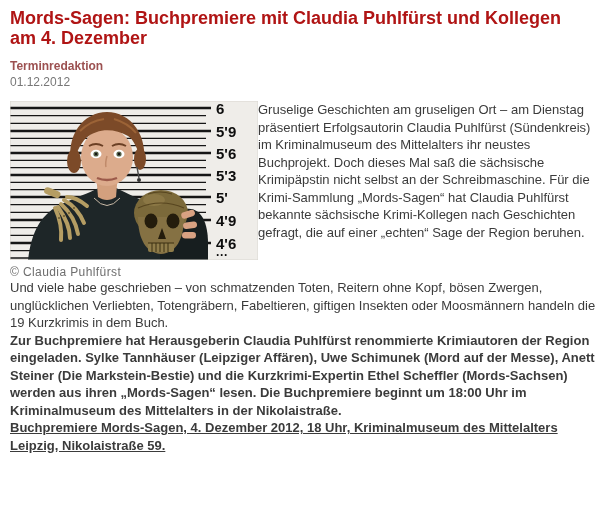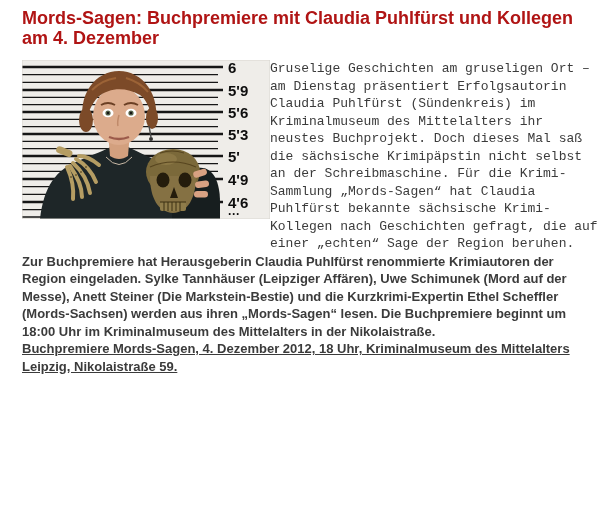--- a/index.html
+++ b/index.html
@@ -4,21 +4,21 @@
 <style>
   :root{
     --headline:#b01414; --byline:#9c5151; --meta:#777777; --body:#3b3b3b;
   }
   html,body{margin:0;padding:0;}
   body{
     width:600px;height:531px;overflow:hidden;background:#ffffff;
     font-family:"Liberation Sans","DejaVu Sans",sans-serif;
     color:var(--body);
   }
-  .page{padding:6px 2px 0 10px;margin-left:12px;}
+  .page{padding:6px 2px 0 10px;}
   h1.title{
     margin:2px 0 0 0;max-width:562px;
     font-size:18px;line-height:20px;font-weight:bold;
     color:var(--headline);
   }
   .byline{
     margin-top:11px;font-size:12px;font-weight:bold;color:var(--byline);
   }
   .date{
     margin-top:2px;font-size:12px;color:var(--meta);
@@ -27,32 +27,34 @@
     margin-top:12px;display:flex;align-items:flex-start;
   }
   figure.photo-figure{margin:0;width:248px;flex:0 0 248px;}
   figure.photo-figure svg{display:block;}
   figcaption.caption{
     margin-top:5px;font-size:12px;color:#6e6e6e;letter-spacing:.4px;
   }
   p.body-text{
     margin:0;font-size:13px;line-height:17.5px;color:var(--body);
   }
-  .intro{margin-left:14px;flex:1 1 auto;font-family:Liberation Mono, monospace;}
+  .intro{margin-left:14px;flex:1 1 auto;}
   .p2{margin-top:37px;}
   .p3{margin-top:28px;font-weight:bold;}
   .p4{margin-top:19px;font-weight:bold;color:#333333;text-decoration:underline;}
 </style>
 </head>
 <body>
 
 <div class="page">
 
   <h1 class="title">Mords-Sagen: Buchpremiere mit Claudia Puhlfürst und Kollegen am 4. Dezember</h1>
 
+  <div class="byline">Terminredaktion</div>
+  <div class="date">01.12.2012</div>
 
   <div class="media-row">
 
     <figure class="photo-figure">
       <svg width="248" height="159" viewBox="0 0 248 159" xmlns="http://www.w3.org/2000/svg">
 
         <rect x="0" y="0" width="248" height="159" fill="#efede9"></rect>
 
         <g stroke="#161616">
 
@@ -158,23 +160,25 @@
           <g fill="#6b5a32" stroke="none">
             <circle cx="64" cy="107" r="1"></circle>
               <circle cx="59" cy="112" r="1"></circle>
             <circle cx="54" cy="115" r="1"></circle>
               <circle cx="49" cy="117" r="1"></circle>
           </g>
         </g>
 
         <rect x="0" y="0" width="248" height="159" fill="none" stroke="#d9d6d0" stroke-width="1"></rect>
       </svg>
+      <figcaption class="caption">© Claudia Puhlfürst</figcaption>
     </figure>
 
     <p class="body-text intro">Gruselige Geschichten am gruseligen Ort – am Dienstag präsentiert Erfolgsautorin Claudia Puhlfürst (Sündenkreis) im Kriminalmuseum des Mittelalters ihr neustes Buchprojekt. Doch dieses Mal saß die sächsische Krimipäpstin nicht selbst an der Schreibmaschine. Für die Krimi-Sammlung „Mords-Sagen“ hat Claudia Puhlfürst bekannte sächsische Krimi-Kollegen nach Geschichten gefragt, die auf einer „echten“ Sage der Region beruhen.</p>
   </div>
 
+  <p class="body-text p2">Und viele habe geschrieben – von schmatzenden Toten, Reitern ohne Kopf, bösen Zwergen, unglücklichen Verliebten, Totengräbern, Fabeltieren, giftigen Insekten oder Moosmännern handeln die 19 Kurzkrimis in dem Buch.</p>
 
   <p class="body-text p3">Zur Buchpremiere hat Herausgeberin Claudia Puhlfürst renommierte Krimiautoren der Region eingeladen. Sylke Tannhäuser (Leipziger Affären), Uwe Schimunek (Mord auf der Messe), Anett Steiner (Die Markstein-Bestie) und die Kurzkrimi-Expertin Ethel Scheffler (Mords-Sachsen) werden aus ihren „Mords-Sagen“ lesen. Die Buchpremiere beginnt um 18:00 Uhr im Kriminalmuseum des Mittelalters in der Nikolaistraße.</p>
 
   <p class="body-text p4">Buchpremiere Mords-Sagen, 4. Dezember 2012, 18 Uhr, Kriminalmuseum des Mittelalters Leipzig, Nikolaistraße 59.</p>
 
 </div>
 
 </body></html>

